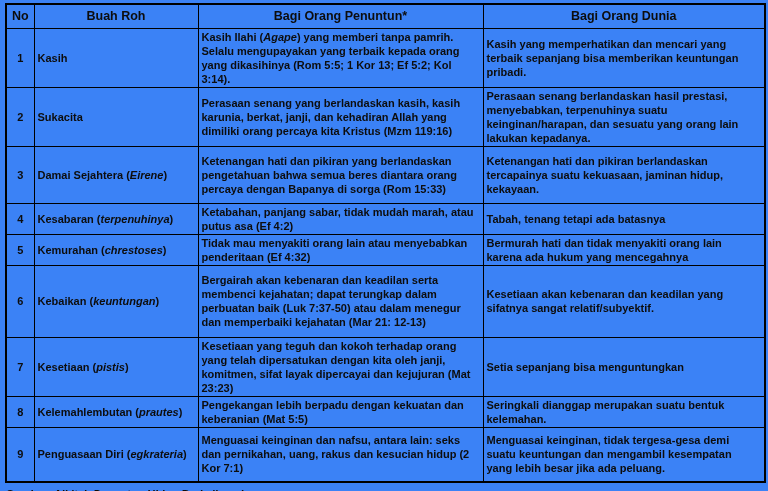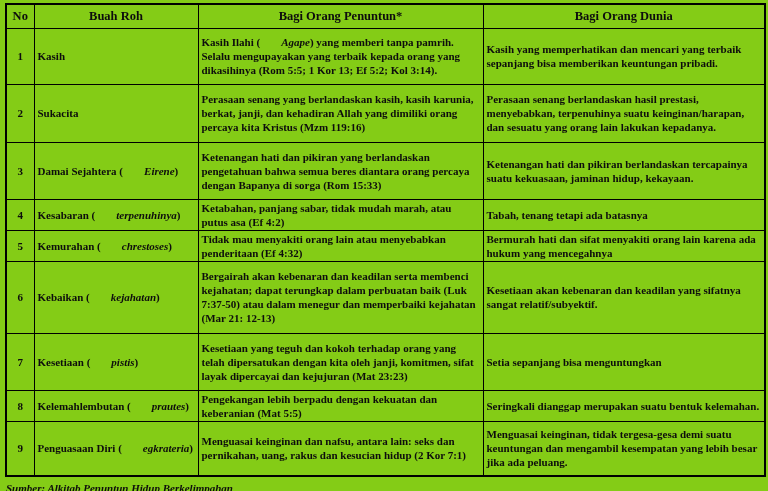--- a/index.html
+++ b/index.html
@@ -6,22 +6,22 @@
     margin: 0;
     padding: 0;
     background: #ffffff;
   }
   .page {
     position: relative;
     width: 768px;
     height: 491px;
     box-sizing: border-box;
     padding: 3px 4px 0 5px;
-    background: #84cc16;
-    font-family: Liberation Serif, serif;
+    background: #3b82f6;
+    font-family: Liberation Sans, sans-serif;
     color: #0d0d0d;
     overflow: hidden;
   }
   table.fruit-table {
     border-collapse: collapse;
     table-layout: fixed;
     width: 759px;
     border: 2px solid #000000;
   }
   th, td {
@@ -59,21 +59,21 @@
   tbody tr:nth-child(8) { height: 29px; }
   tbody tr:nth-child(9) { height: 55px; }
   .source-note {
     margin-top: 5px;
     margin-left: 1px;
     font-size: 11px;
     font-weight: 700;
     font-style: italic;
     color: #0d0d0d;
   }
-  i.greek { font-style: italic; padding-left: 21px; }
+  i.greek { font-style: italic; }
 </style>
 </head>
 <body>
 
 <div class="page">
   <table class="fruit-table">
     <colgroup>
       <col style="width:28px">
       <col style="width:164px">
       <col style="width:285px">
@@ -109,25 +109,25 @@
         <tr>
           <td class="no-cell">4</td>
           <td>Kesabaran (<i class="greek">terpenuhinya</i>)</td>
           <td>Ketabahan, panjang sabar, tidak mudah marah, atau putus asa (Ef 4:2)</td>
           <td>Tabah, tenang tetapi ada batasnya</td>
         </tr>
         <tr>
           <td class="no-cell">5</td>
           <td>Kemurahan (<i class="greek">chrestoses</i>)</td>
           <td>Tidak mau menyakiti orang lain atau menyebabkan penderitaan (Ef 4:32)</td>
-          <td>Bermurah hati dan sifat menyakiti orang lain karena ada hukum yang mencegahnya</td>
+          <td>Bermurah hati dan tidak menyakiti orang lain karena ada hukum yang mencegahnya</td>
         </tr>
         <tr>
           <td class="no-cell">6</td>
-          <td>Kebaikan (<i class="greek">kejahatan</i>)</td>
+          <td>Kebaikan (<i class="greek">keuntungan</i>)</td>
           <td>Bergairah akan kebenaran dan keadilan serta membenci kejahatan; dapat terungkap dalam perbuatan baik (Luk 7:37-50) atau dalam menegur dan memperbaiki kejahatan (Mar 21: 12-13)</td>
           <td>Kesetiaan akan kebenaran dan keadilan yang sifatnya sangat relatif/subyektif.</td>
         </tr>
         <tr>
           <td class="no-cell">7</td>
           <td>Kesetiaan (<i class="greek">pistis</i>)</td>
           <td>Kesetiaan yang teguh dan kokoh terhadap orang yang telah dipersatukan dengan kita oleh janji, komitmen, sifat layak dipercayai dan kejujuran (Mat 23:23)</td>
           <td>Setia sepanjang bisa menguntungkan</td>
         </tr>
         <tr>

